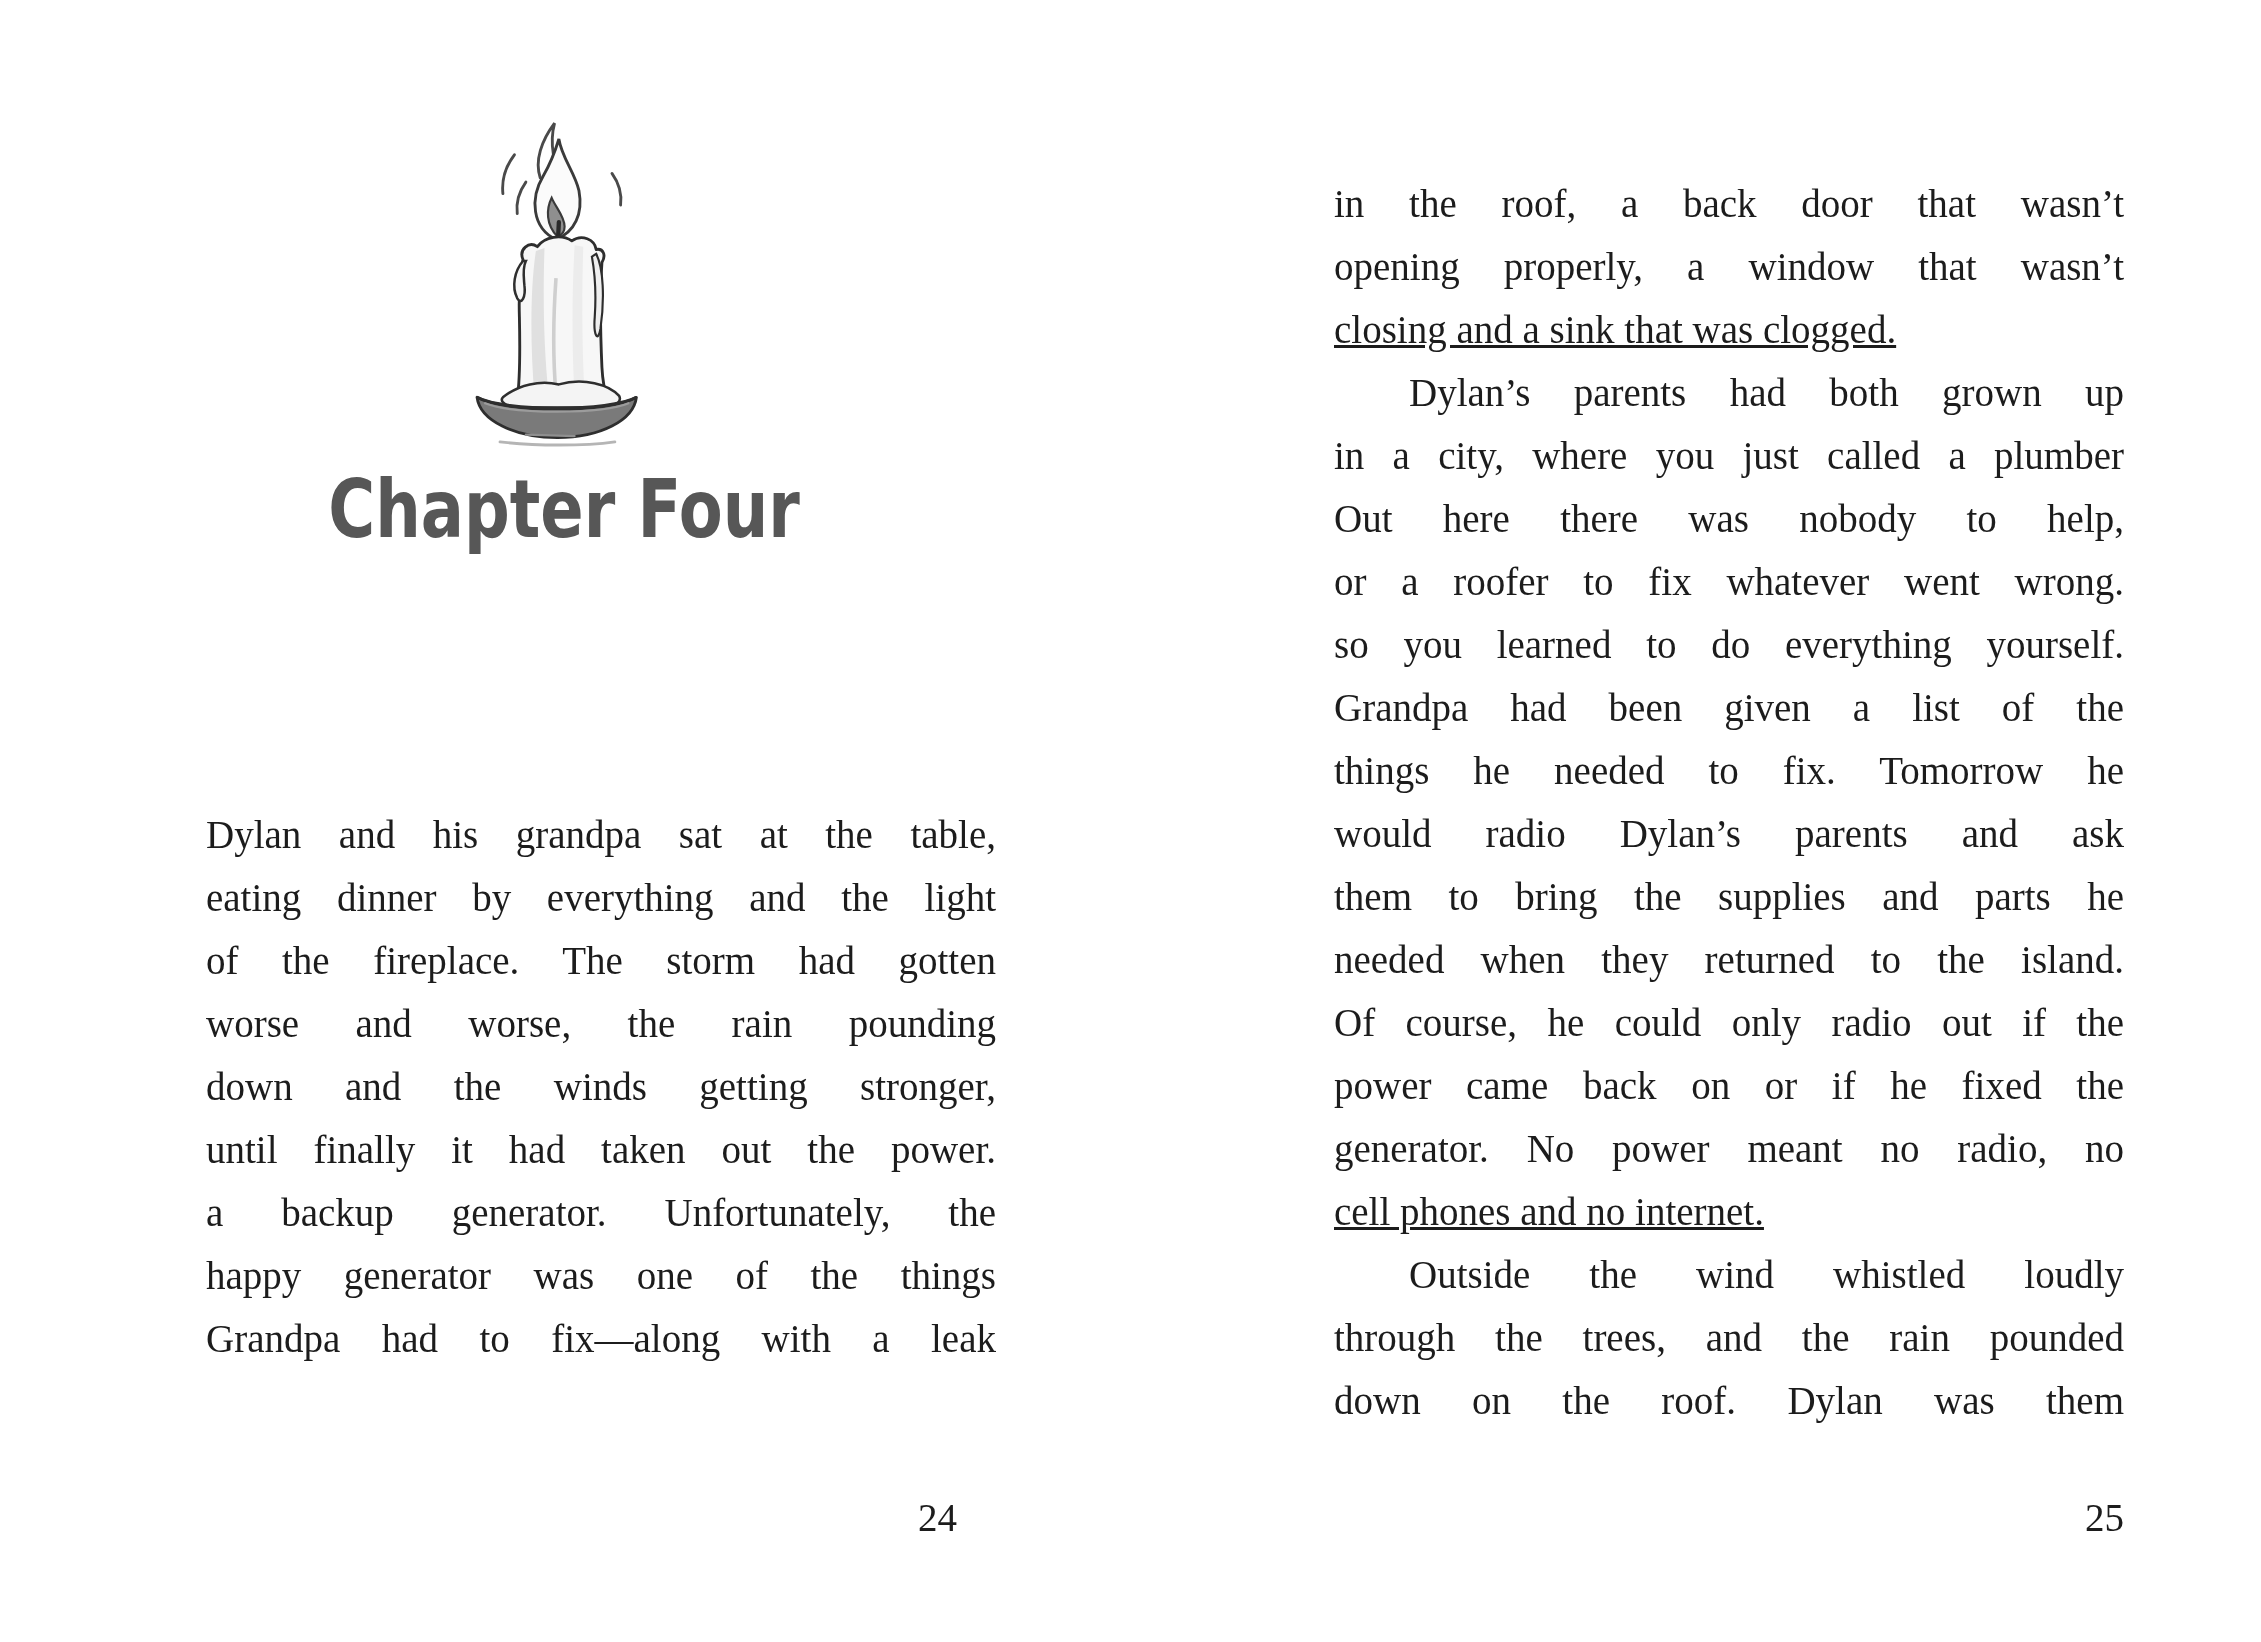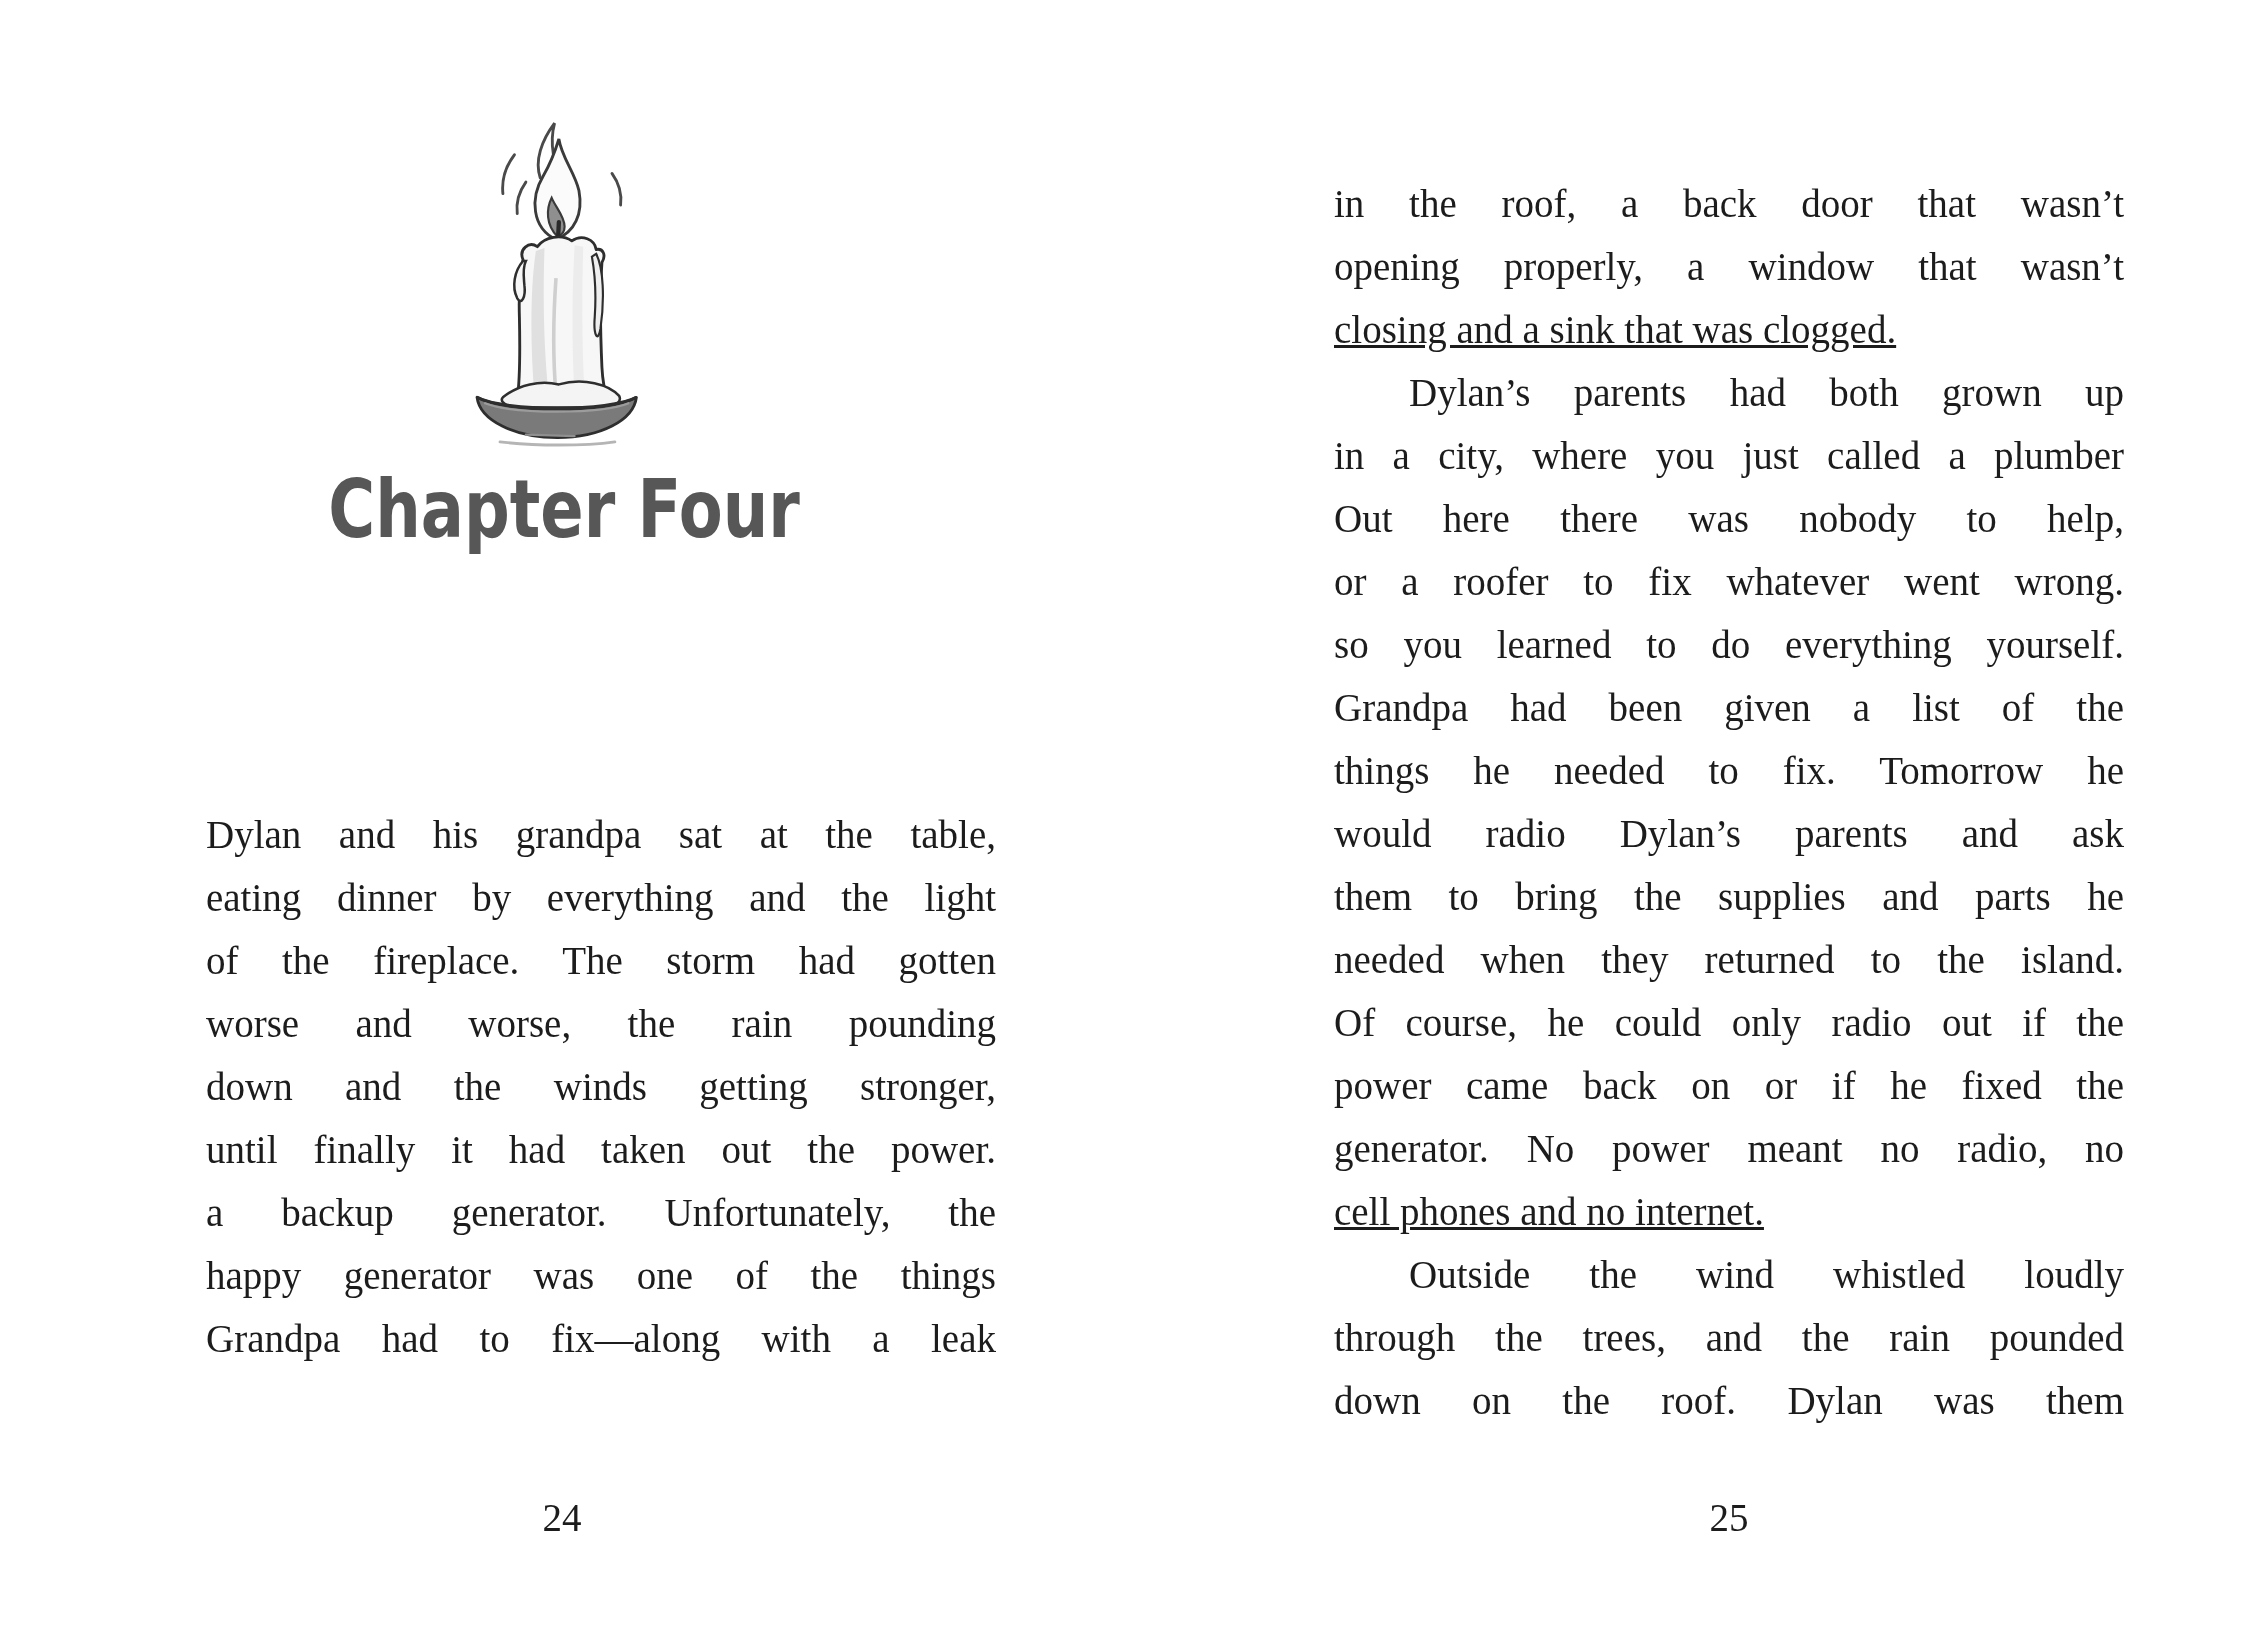--- a/index.html
+++ b/index.html
@@ -37,21 +37,21 @@
   }
   .page-left  .textcol { left:182px; top:803px;margin-left:24px; }
   .page-right .textcol { left:203px; top:172px; }
 
   .line { text-align:justify; text-align-last:justify; }
   .line.endpara { text-align-last:left;text-decoration:underline; }
   .line.indent  { text-indent:75px; }
 
   .pagenum {
     position:absolute; top:1495px; width:790px;
-    text-align:center; font-size:39px; color:#1c1c1c;
+    text-align:right; font-size:39px; color:#1c1c1c;
   }
   .page-left  .pagenum { left:167px; }
   .page-right .pagenum { left:203px; }
 </style>
 </head>
 <body>
 
 <div class="spread">
 
   <section class="page page-left">

